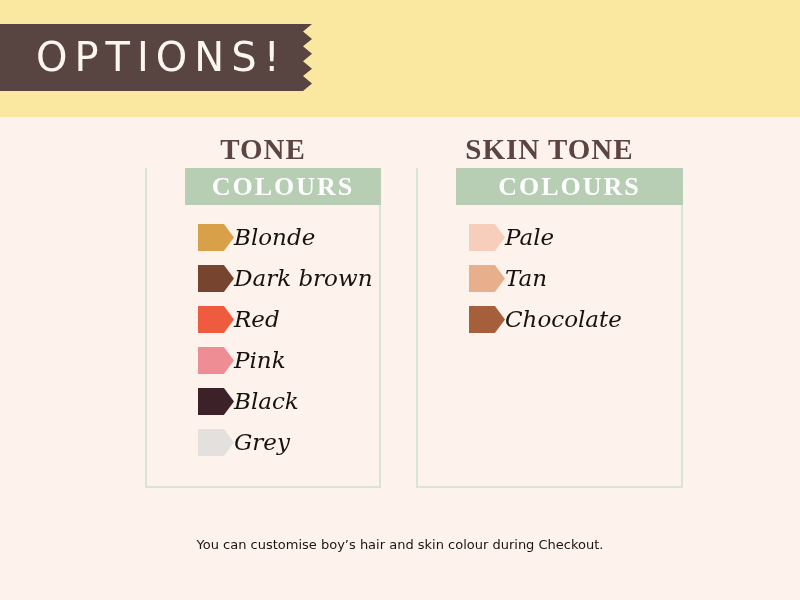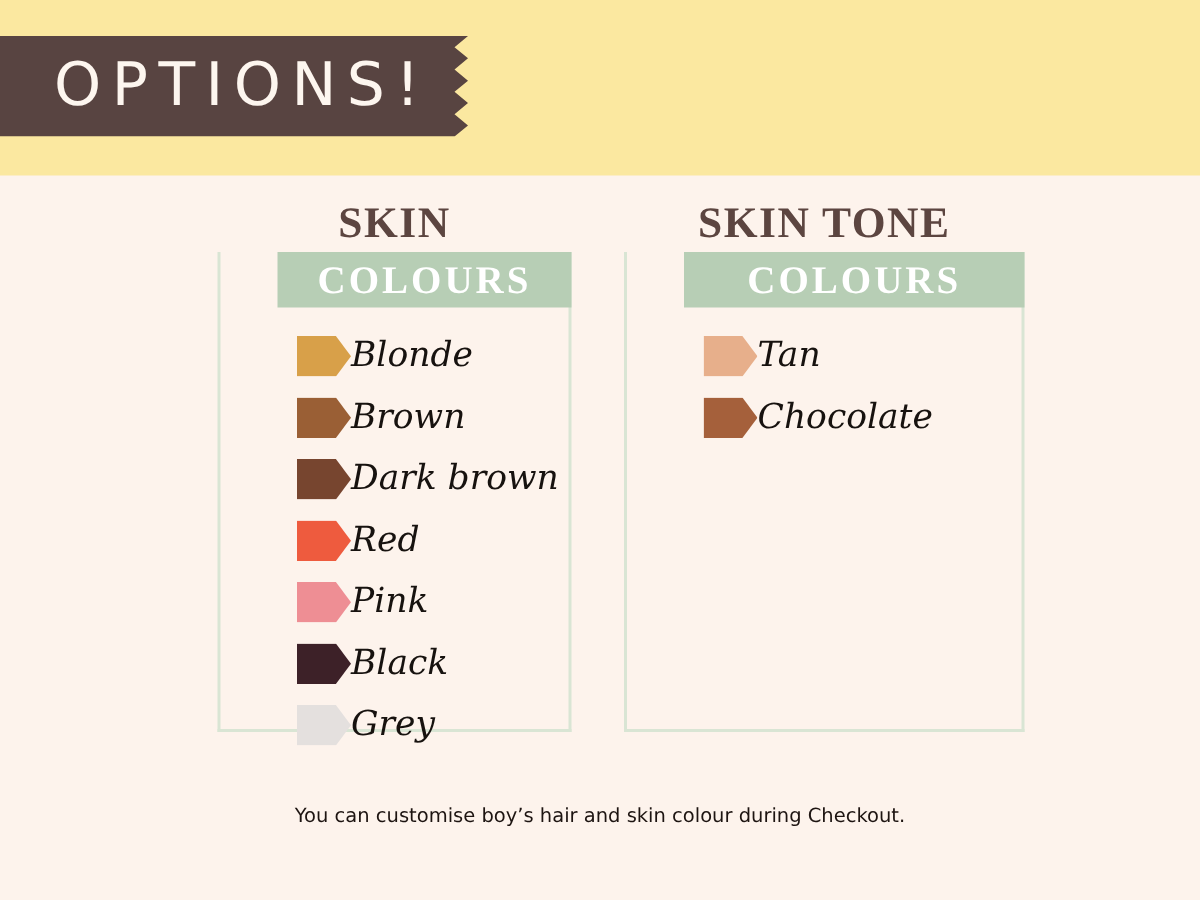--- a/index.html
+++ b/index.html
@@ -152,31 +152,27 @@
     <path d="M0,0 L312,0
              L303,7.45 L312,14.9 L303,22.3 L312,29.8 L303,37.2 L312,44.7
              L303,52.1 L312,59.6 L303,67 L0,67 Z" fill="#584441"></path>
   </svg>
   <div id="ribbon-title">OPTIONS!</div>
 </div>
 
 <div id="columns">
 
   <div class="column" id="column-hair">
-    <div class="col-title">SKIN</div>
+    <div class="col-title">TONE</div>
     <div class="card" id="card-hair">
       <div class="card-header">COLOURS</div>
       <ul class="swatch-list">
         <li class="swatch-row">
           <span class="swatch-chip" style="background:#d8a049"></span>
           <span class="swatch-label">Blonde</span>
-        </li>
-        <li class="swatch-row">
-          <span class="swatch-chip" style="background:#9a5f35"></span>
-          <span class="swatch-label">Brown</span>
         </li>
         <li class="swatch-row">
           <span class="swatch-chip" style="background:#77452f"></span>
           <span class="swatch-label">Dark brown</span>
         </li>
         <li class="swatch-row">
           <span class="swatch-chip" style="background:#ee5b3e"></span>
           <span class="swatch-label">Red</span>
         </li>
         <li class="swatch-row">
@@ -194,20 +190,24 @@
       </ul>
     </div>
   </div>
 
   <div class="column" id="column-skin">
     <div class="col-title">SKIN TONE</div>
     <div class="card" id="card-skin">
       <div class="card-header">COLOURS</div>
       <ul class="swatch-list">
         <li class="swatch-row">
+          <span class="swatch-chip" style="background:#f7cdbb"></span>
+          <span class="swatch-label">Pale</span>
+        </li>
+        <li class="swatch-row">
           <span class="swatch-chip" style="background:#e7af8b"></span>
           <span class="swatch-label">Tan</span>
         </li>
         <li class="swatch-row">
           <span class="swatch-chip" style="background:#a5603b"></span>
           <span class="swatch-label">Chocolate</span>
         </li>
       </ul>
     </div>
   </div>

